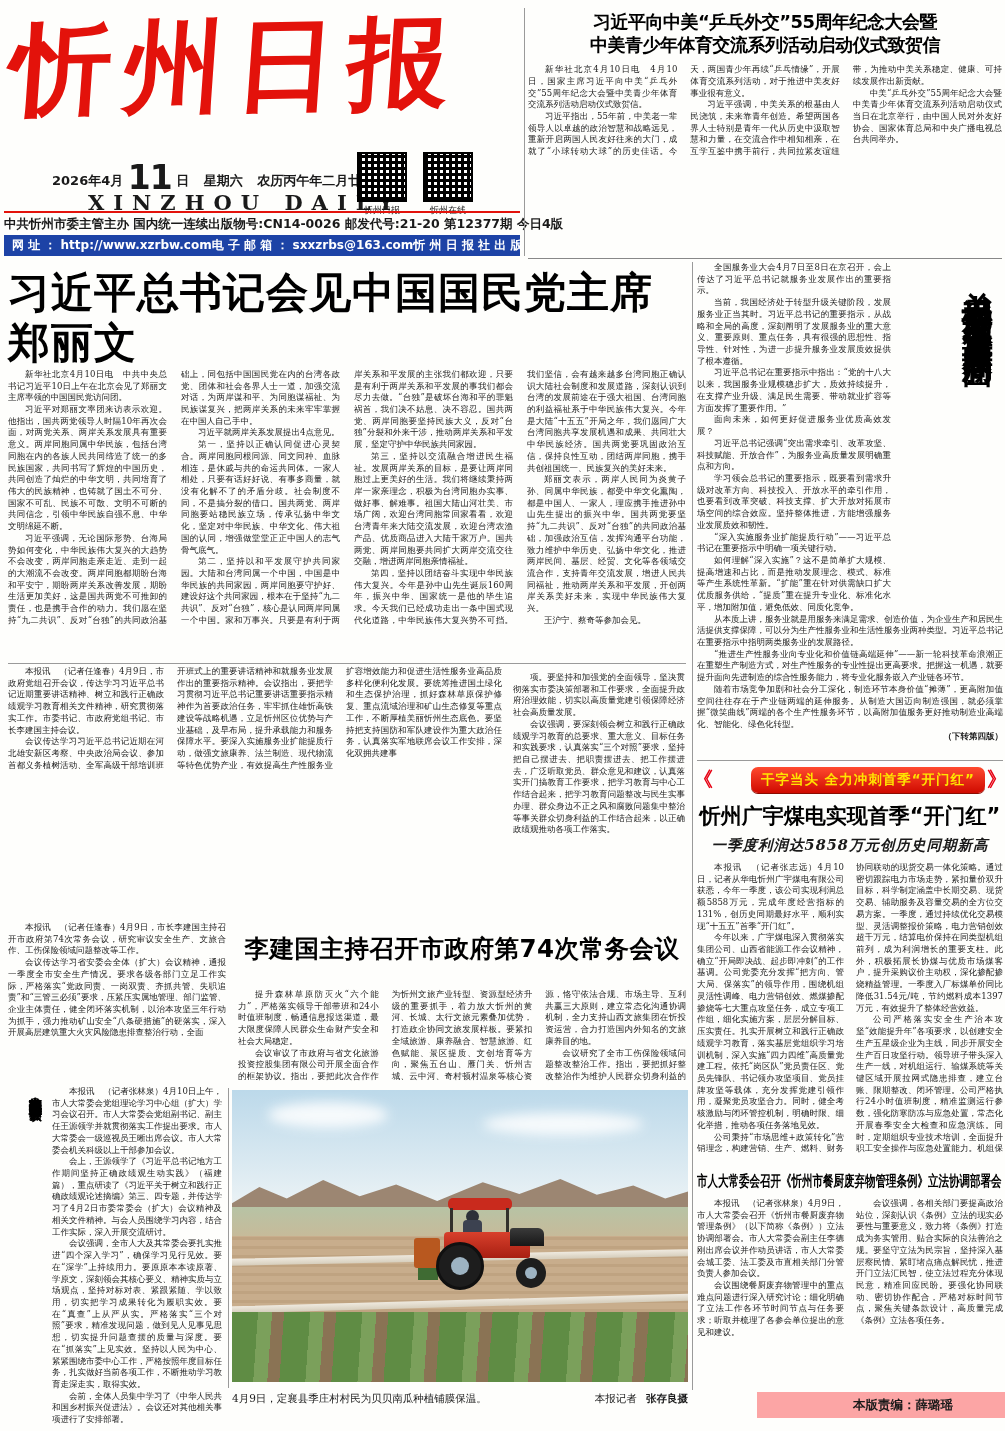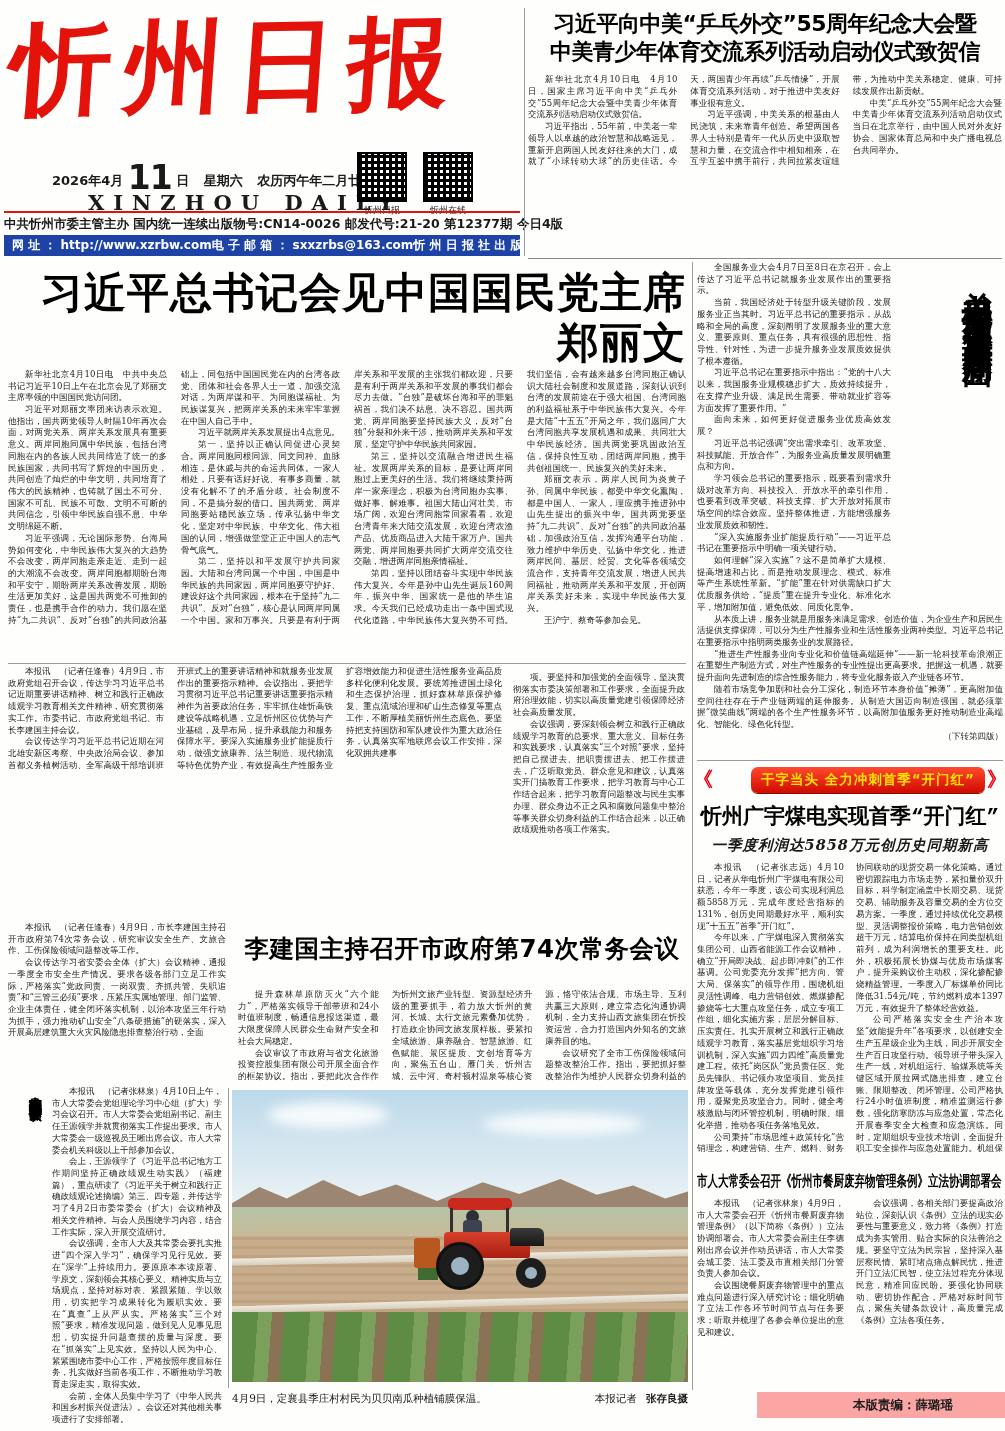--- a/index.html
+++ b/index.html
@@ -31,37 +31,37 @@
   .qr-label{font-size:9px;margin-top:2px;font-family:"DejaVu Sans",sans-serif;}
   .red-rule{position:absolute;left:4px;top:211px;width:516px;height:2px;background:#e3120b;}
   .publine{position:absolute;left:4px;top:216px;width:516px;font-size:12.5px;font-weight:bold;
            font-family:"DejaVu Sans",sans-serif;white-space:nowrap;}
   .bluebar{position:absolute;left:4px;top:235px;width:516px;height:21px;background:#1d43a6;color:#fff;
            display:flex;align-items:center;justify-content:space-between;padding:0 8px;box-sizing:border-box;
            font-size:12px;font-weight:bold;font-family:"DejaVu Sans",sans-serif;white-space:nowrap;}
 
   
   .topright{position:absolute;left:528px;top:6px;width:474px;height:252px;border-bottom:1px solid #888;}
-  .tr-head{font-size:22px;line-height:1.28;text-align:center;letter-spacing:-0.5px;margin:4px 0 8px;}
+  .tr-head{font-size:18px;line-height:1.28;text-align:center;letter-spacing:-0.5px;margin:4px 0 8px;}
   .tr-body{column-count:3;column-gap:13px;height:128px;}
 
   
   .lead{position:absolute;left:8px;top:262px;width:678px;height:400px;}
-  .lead-h{font-size:42px;text-align:right;letter-spacing:1px;margin:6px 0 0;line-height:1.2;}
+  .lead-h{font-size:42px;text-align:left;letter-spacing:1px;margin:6px 0 0;line-height:1.2;}
   .lead-sub{font-size:19px;text-align:center;letter-spacing:5px;font-weight:bold;margin:16px 0 14px;
             font-family:"DejaVu Sans",sans-serif;}
   .lead-body{column-count:4;column-gap:14px;height:282px;}
 
   
   .service{position:absolute;left:697px;top:262px;width:306px;height:494px;}
   .sv-float{float:right;width:104px;height:326px;margin:4px 0 8px 8px;}
   .sv-title{margin:0;writing-mode:vertical-rl;font-size:31px;line-height:50px;letter-spacing:4px;
             height:100%;width:100%;font-weight:900;}
   .service .body-txt{height:100%;}
-  .service p:last-child{text-align:right;font-weight:normal;}
+  .service p:last-child{text-align:right;font-weight:bold;}
 
   
   .gov{position:absolute;left:8px;top:666px;width:678px;height:252px;display:flex;}
   .gov-left{width:494px;}
   .gov-h{font-size:37px;text-align:center;letter-spacing:13px;margin:10px 0 14px;white-space:nowrap;}
   .gov-left .body-txt{column-count:3;column-gap:13px;height:168px;}
   .gov-right{width:172px;margin-left:11px;padding-top:6px;}
   .gov-right .body-txt{height:240px;}
 
   
@@ -108,21 +108,21 @@
                font-size:10.5px;}
   .caption-row .credit b{margin-left:6px;}
 
   
   .banner{position:absolute;left:697px;top:766px;width:306px;display:flex;align-items:center;justify-content:center;gap:2px;}
   .banner .brk{color:#e60012;font-size:20px;font-weight:900;font-family:"DejaVu Sans",sans-serif;}
   .banner-pill{background:linear-gradient(#ff4a2e,#cf0a00);color:#ffe400;font-weight:900;font-size:13.5px;
                padding:4px 10px;border-radius:7px;font-family:"DejaVu Sans",sans-serif;letter-spacing:1px;
                box-shadow:0 1px 0 #8c0b00;white-space:nowrap;margin-left:36px;}
   .coal-h{position:absolute;left:697px;top:802px;width:306px;font-size:21px;text-align:center;margin:0;
-          letter-spacing:0;white-space:nowrap;font-family:Liberation Mono, monospace;}
+          letter-spacing:0;white-space:nowrap;}
   .coal-sub{position:absolute;left:697px;top:836px;width:306px;font-size:14.5px;font-style:italic;
             text-align:center;letter-spacing:1px;font-weight:bold;}
   .coal-body{position:absolute;left:697px;top:862px;width:306px;height:300px;column-count:2;column-gap:12px;}
   .leg-h{position:absolute;left:697px;top:1172px;width:306px;margin:0;font-size:15px;white-space:nowrap;
          transform:scaleX(0.70);transform-origin:left center;}
   .leg-body{position:absolute;left:697px;top:1198px;width:306px;height:180px;column-count:2;column-gap:12px;}
   .editor-box{position:absolute;left:757px;top:1392px;width:292px;height:26px;background:#fca5a5;
               display:flex;align-items:center;justify-content:center;font-size:12.5px;font-weight:bold;
               font-family:"DejaVu Sans",sans-serif;}
 </style>

